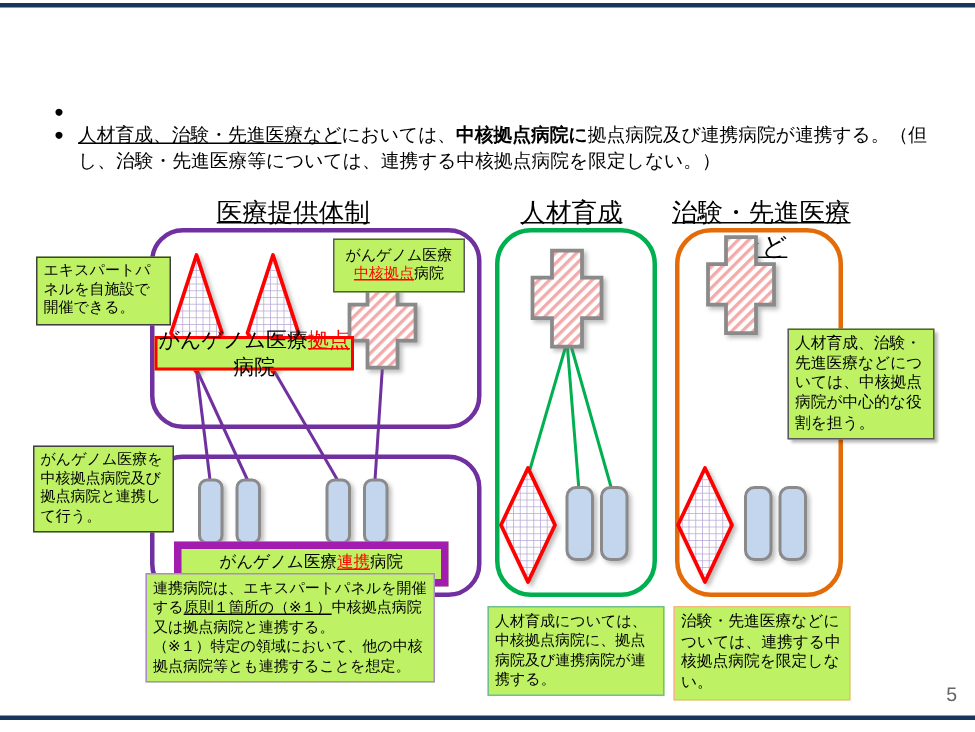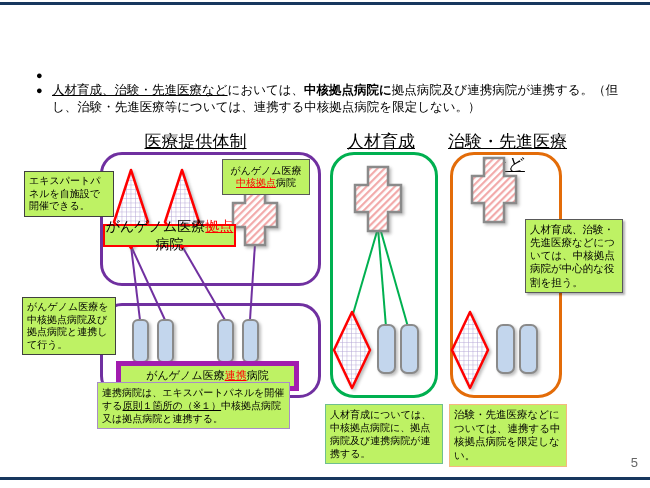--- a/index.html
+++ b/index.html
@@ -128,18 +128,19 @@
   <div class="lbl partner-lbl">
     <div><span>がんゲノム医療</span><span class="red u">連携</span><span>病院</span></div>
   </div>
 
   <div class="box expert-box">エキスパートパネルを自施設で開催できる。</div>
   <div class="box care-box">がんゲノム医療を中核拠点病院及び拠点病院と連携して行う。</div>
   <div class="box role-box">人材育成、治験・先進医療などについては、中核拠点病院が中心的な役割を担う。</div>
 
   <div class="note note-left">
     <span>連携病院は、エキスパートパネルを開催する</span><span class="u">原則１箇所の（※１）</span><span>中核拠点病院又は拠点病院と連携する。</span>
+    <div>（※１）特定の領域において、他の中核拠点病院等とも連携することを想定。</div>
   </div>
   <div class="note note-mid">人材育成については、中核拠点病院に、拠点病院及び連携病院が連携する。</div>
   <div class="note note-right">治験・先進医療などについては、連携する中核拠点病院を限定しない。</div>
 
   <div class="pagenum">5</div>
 </div>
 
 </body></html>

